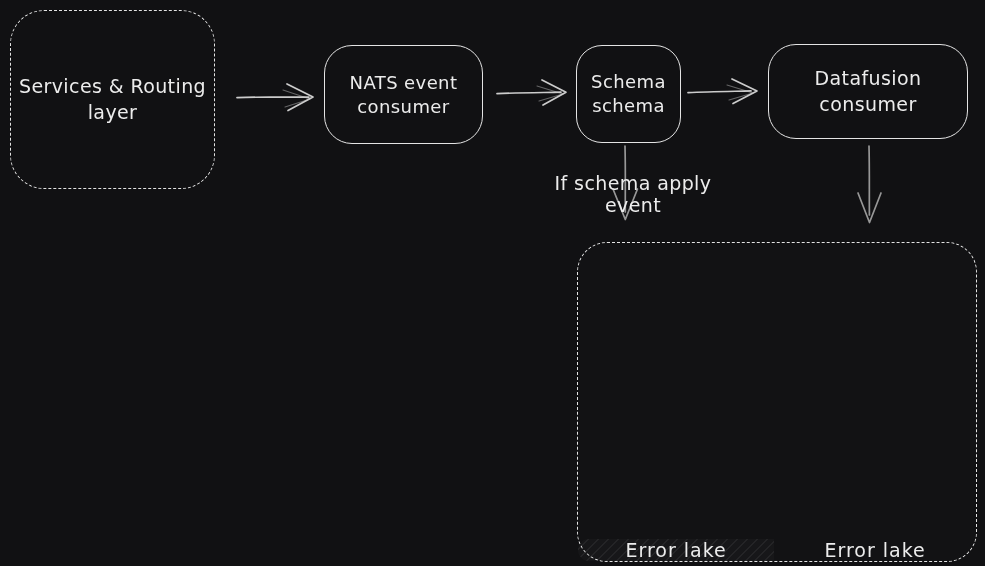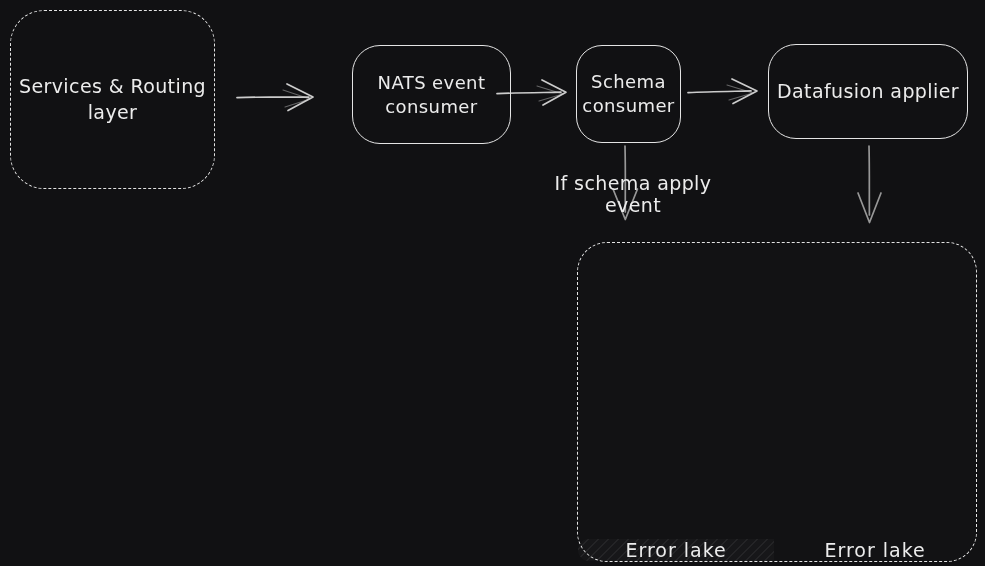--- a/index.html
+++ b/index.html
@@ -19,21 +19,21 @@
     position:absolute;display:flex;align-items:center;justify-content:center;
     text-align:center;color:var(--color-text);
     white-space:pre-line;line-height:1.32;letter-spacing:0.4px;
   }
   .node-border-solid{border:1.6px solid var(--color-stroke);}
   .node-border-dashed{border:1.7px dashed var(--color-stroke);}
   #services-node{
     left:10px;top:10px;width:203px;height:177px;border-radius:34px;font-size:19px;
   }
   #nats-node{
-    left:352px;top:45px;width:157px;height:97px;border-radius:28px;font-size:18px;
+    left:324px;top:45px;width:157px;height:97px;border-radius:28px;font-size:18px;
   }
   #schema-node{
     left:576px;top:45px;width:103px;height:96px;border-radius:26px;font-size:18px;
   }
   #datafusion-node{
     left:768px;top:44px;width:198px;height:93px;border-radius:28px;font-size:19px;
   }
   #lakes-node{
     left:577px;top:242px;width:398px;height:318px;border-radius:30px;
     display:flex;align-items:flex-end;justify-content:flex-start;
@@ -101,25 +101,25 @@
 layer</span>
   </div>
 
   <div id="nats-node" class="node node-border-solid">
     <span>NATS event
 consumer</span>
   </div>
 
   <div id="schema-node" class="node node-border-solid">
     <span>Schema
-consumer</span>
+schema</span>
   </div>
 
   <div id="datafusion-node" class="node node-border-solid">
-    <span>Datafusion applier</span>
+    <span>Datafusion consumer</span>
   </div>
 
   <div id="fail-label">If schema apply event</div>
 
   <div id="lakes-node" class="node-border-dashed" style="position:absolute;">
     <div id="error-lake-region" class="lake-region">
       <span>Error lake</span>
     </div>
     <div id="data-lake-region" class="lake-region">
       <span>Error lake</span>

